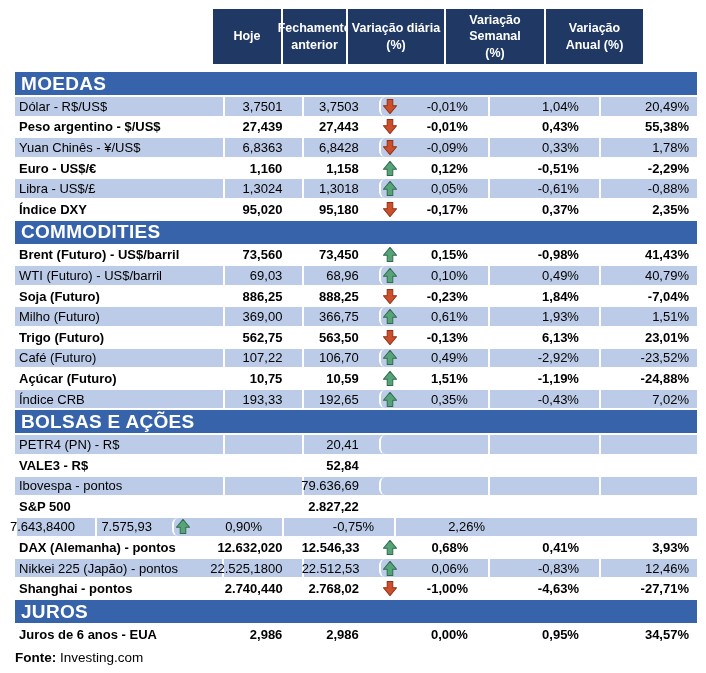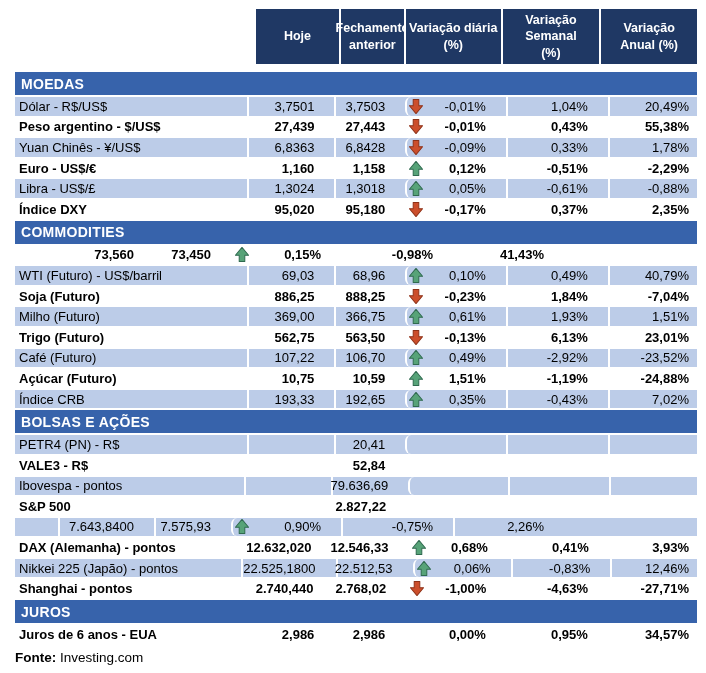--- a/index.html
+++ b/index.html
@@ -14,39 +14,39 @@
   *{box-sizing:border-box;}
   html,body{margin:0;padding:0;}
   body{
     width:706px;height:673px;overflow:hidden;background:#fff;
     font-family:"Liberation Sans", sans-serif;color:var(--body-text);
   }
   .market-table{margin:9px 9px 0 15px;width:682px;}
 
   
   .col-label{width:198px;}
-  .col-hoje{width:84px;margin-left:43px;}
+  .col-hoje{width:68px;}
   .col-fechamento-anterior{width:65px;}
   .col-variacao-diaria{width:98px;}
   .col-variacao-semanal{width:100px;}
   .col-variacao-anual{width:99px;}
 
   .header-row{display:flex;margin-left:198px;height:55px;}
   .hcell{
     background:var(--header-bg);color:var(--header-text);
     font-weight:bold;font-size:12.5px;line-height:1.3;
     display:flex;align-items:center;justify-content:center;text-align:center;
     white-space:pre-line;border-left:2px solid #fff;height:100%;
   }
   .hcell:first-child{border-left:none;}
 
   .table-body{margin-top:8px;}
   .section-bar{
     height:25px;background:var(--section-bg);border-bottom:2px solid #fff;
-    color:var(--section-text);font-weight:bold;font-size:14px;
+    color:var(--section-text);font-weight:bold;font-size:19px;
     display:flex;align-items:center;padding-left:6px;letter-spacing:.3px;
   }
   .row{display:flex;height:20.6px;border-bottom:2px solid #fff;font-size:13px;align-items:stretch;gap:12px;}
   .row.light{background:var(--row-light);}
   .row.white{background:var(--row-white);font-weight:bold;}
   .cl{
     width:198px;padding-left:4px;display:flex;align-items:center;
     white-space:nowrap;overflow:hidden;
   }
   .cn{
@@ -166,20 +166,21 @@
           </span>
           <span>-0,17%</span>
         </div>
         <div class="cn col-variacao-semanal">0,37%</div>
         <div class="cn col-variacao-anual">2,35%</div>
       </div>
       <div class="section-bar">
         <span>COMMODITIES</span>
       </div>
       <div class="row white">
+        <div class="cl col-label">Brent (Futuro) - US$/barril</div>
         <div class="cn col-hoje">73,560</div>
         <div class="cn col-fechamento-anterior">73,450</div>
         <div class="cn col-variacao-diaria diaria">
           <span class="arrow">
             <svg viewBox="0 0 100 100" preserveAspectRatio="none">
               <polygon points="50,3 97,55 70,55 70,97 30,97 30,55 3,55" fill="#57A378" stroke="#2F6A4F" stroke-width="7" stroke-linejoin="round"></polygon>
             </svg>
           </span>
           <span>0,15%</span>
         </div>

